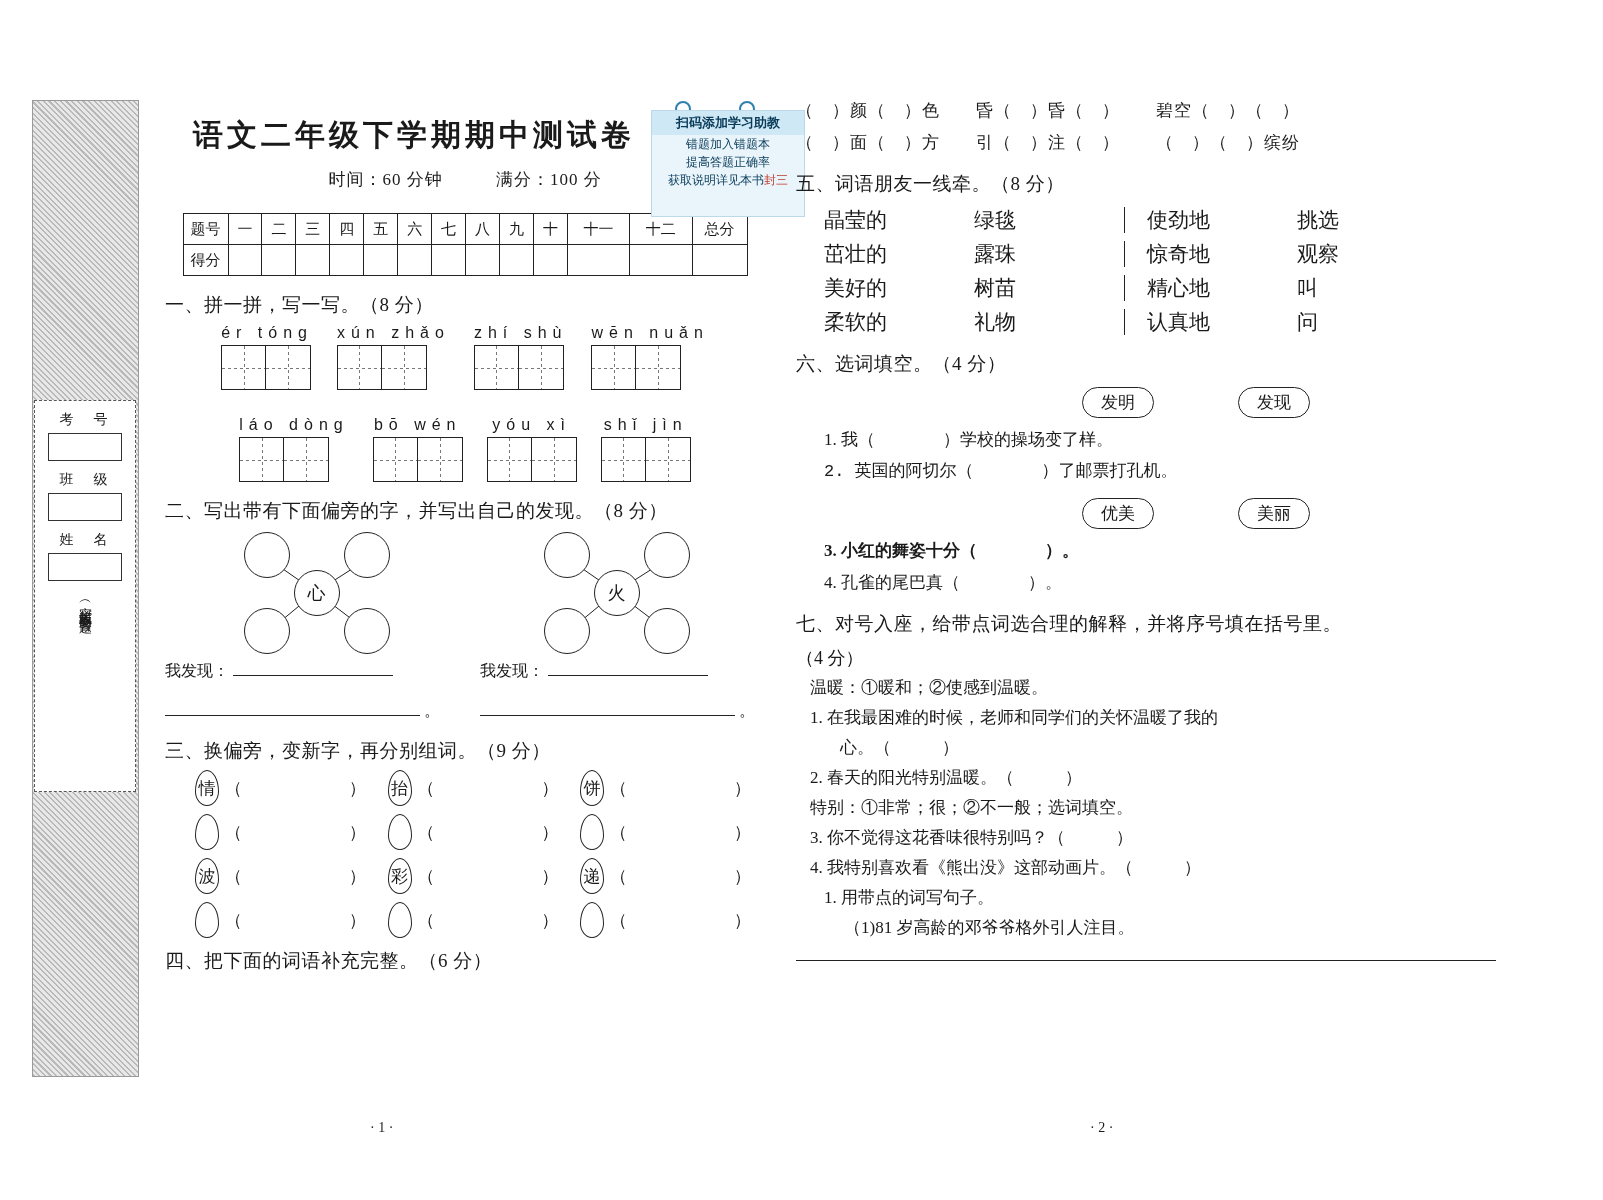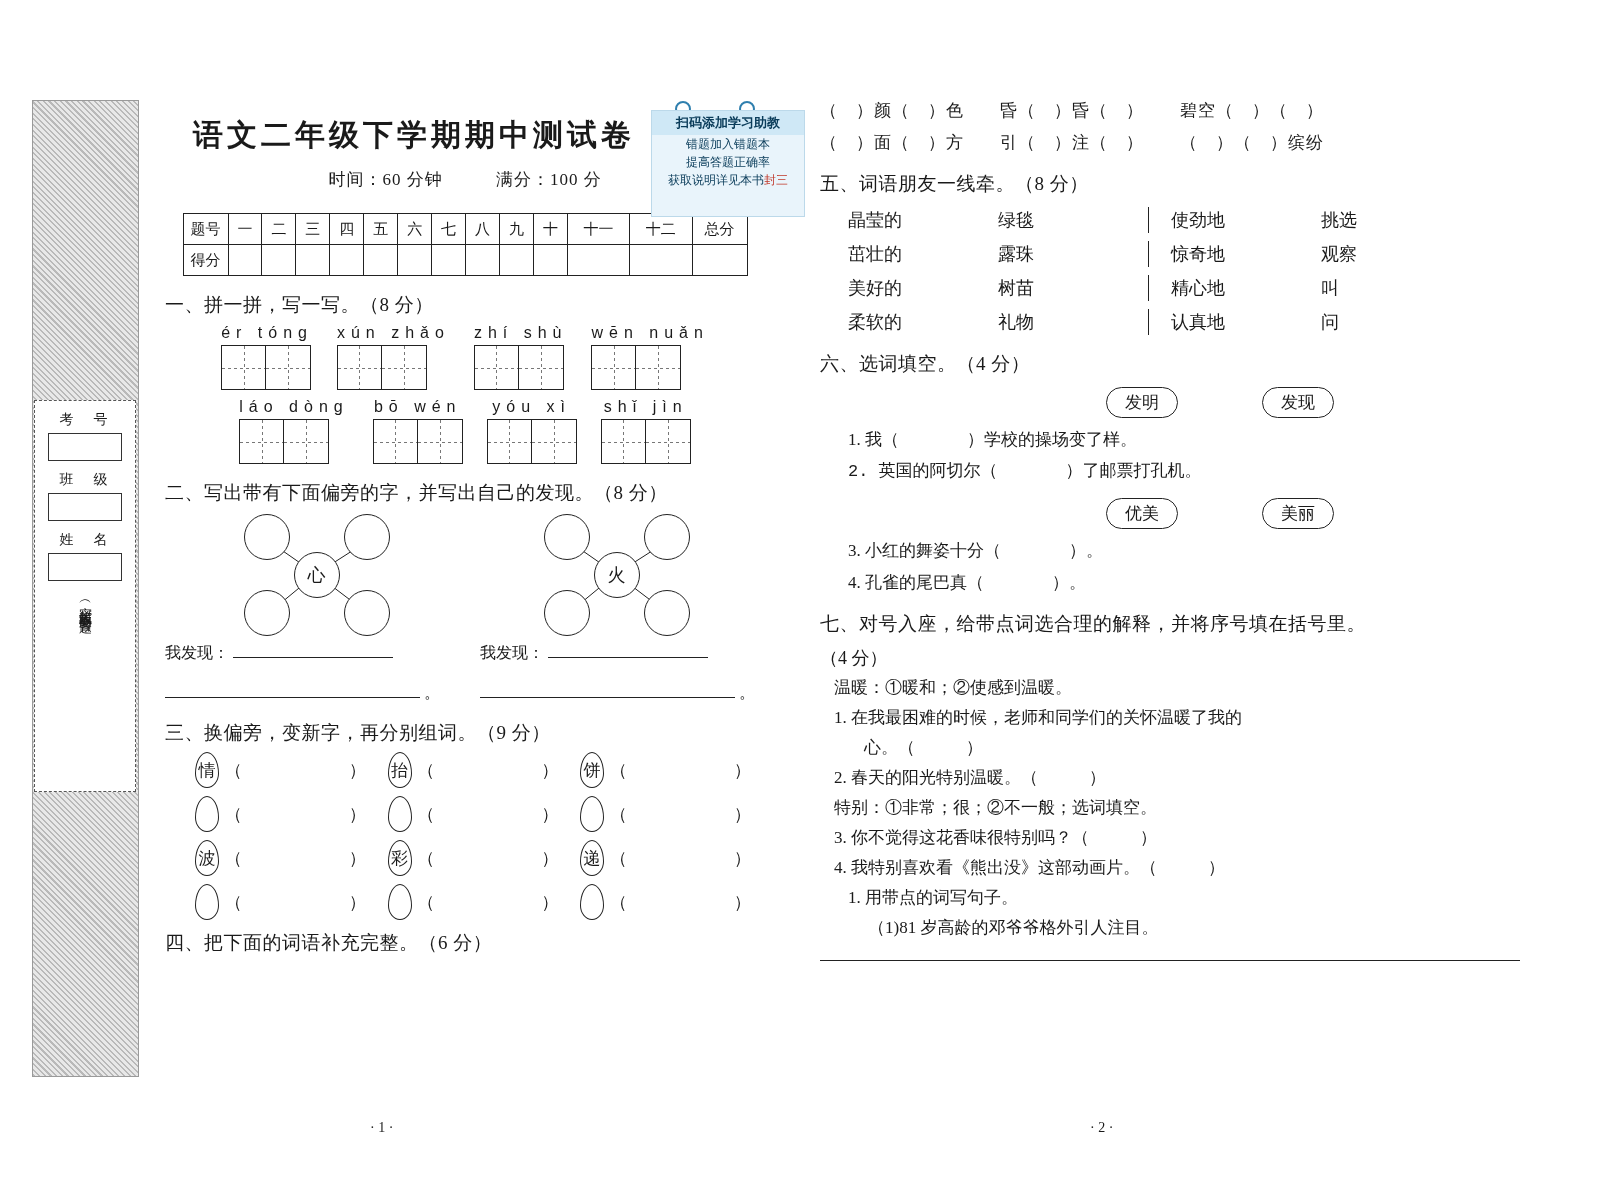--- a/index.html
+++ b/index.html
@@ -38,21 +38,21 @@
     font-size:13px;
     letter-spacing:2px;
     height:180px;
     margin-left:auto;margin-right:auto;
     display:block;
     text-align:left;
   }
 
   
   .col-left{ position:absolute; left:165px; top:115px; width:600px; }
-  .col-right{ position:absolute; left:820px; top:95px; width:720px; }
+  .col-right{ position:absolute; left:796px; top:95px; width:720px; }
 
   .title{
     font-size:30px; font-weight:bold; letter-spacing:4px; text-align:center;
     font-family:"Liberation Serif", serif;
   }
   .subline{ text-align:center; font-size:17px; margin-top:12px; letter-spacing:1px;}
   .subline span{ margin:0 24px; }
 
   
   table.score{
@@ -109,21 +109,21 @@
   .cloud{
     width:40px;height:34px;border:1px solid #222;background:#fff;
     border-radius:50% 50% 50% 50%/60% 60% 40% 40%;
     display:flex;align-items:center;justify-content:center;font-size:17px;
     position:relative;
   }
   .paren{ margin-left:6px; font-size:17px; letter-spacing:14px;}
 
   
   .brackets{ font-size:17px; line-height:32px; letter-spacing:1px;}
-  .match{ margin-top:4px; font-size:18px; line-height:34px;}
+  .match{ margin-top:4px; font-size:21px; line-height:34px;}
   .match-row{ display:flex; }
   .m1{ width:150px; }
   .m2{ width:150px; }
   .m-div{ width:1px; background:#222; margin:4px 22px 4px 0; }
   .m3{ width:150px; }
   .m4{ width:120px; }
 
   .bubble{
     display:inline-block; border:1px solid #222; border-radius:16px;
     padding:3px 18px; font-size:17px; background:#fff; margin:0 40px;
@@ -243,21 +243,21 @@
           </div>
       </div>
       <div class="pin-cell">
         <div class="pin-text">wēn  nuǎn</div>
         <div class="grid2">
             <div class="gsq"></div>
             <div class="gsq"></div>
           </div>
       </div>
     </div>
-    <div class="pin-row" style="margin-top:8px;align-items:flex-end;">
+    <div class="pin-row" style="margin-top:26px;align-items:flex-end;">
       <div class="pin-cell">
         <div class="pin-text">láo  dòng</div>
         <div class="grid2">
             <div class="gsq"></div>
             <div class="gsq"></div>
           </div>
       </div>
       <div class="pin-cell">
         <div class="pin-text">bō  wén</div>
         <div class="grid2">
@@ -451,21 +451,21 @@
     <div class="bub-row">
       <span class="bubble">发明</span>
       <span class="bubble">发现</span>
     </div>
     <div class="qline" style="padding-left:28px;">1. 我（　　　　）学校的操场变了样。</div>
     <div class="qline" style="padding-left:28px;font-family:Liberation Mono, monospace;">2. 英国的阿切尔（　　　　）了邮票打孔机。</div>
     <div class="bub-row">
       <span class="bubble">优美</span>
       <span class="bubble">美丽</span>
     </div>
-    <div class="qline" style="padding-left:28px;">3. 小红的舞姿十分（　　　　）。</div>
+    <div class="qline" style="padding-left:28px;font-weight:bold;">3. 小红的舞姿十分（　　　　）。</div>
     <div class="qline" style="padding-left:28px;">4. 孔雀的尾巴真（　　　　）。</div>
 
     <div class="sec-r">七、对号入座，给带点词选合理的解释，并将序号填在括号里。</div>
     <div class="para" style="font-size:18px;font-family:Liberation Serif, serif;">（4 分）</div>
     <div class="para" style="padding-left:14px;">温暖：①暖和；②使感到温暖。</div>
     <div class="para" style="padding-left:14px;">1. 在我最困难的时候，老师和同学们的关怀温暖了我的</div>
     <div class="para indent" style="padding-left:44px;">心。（　　　）</div>
     <div class="para" style="padding-left:14px;">2. 春天的阳光特别温暖。（　　　）</div>
     <div class="para" style="padding-left:14px;">特别：①非常；很；②不一般；选词填空。</div>
     <div class="para" style="padding-left:14px;">3. 你不觉得这花香味很特别吗？（　　　）</div>

